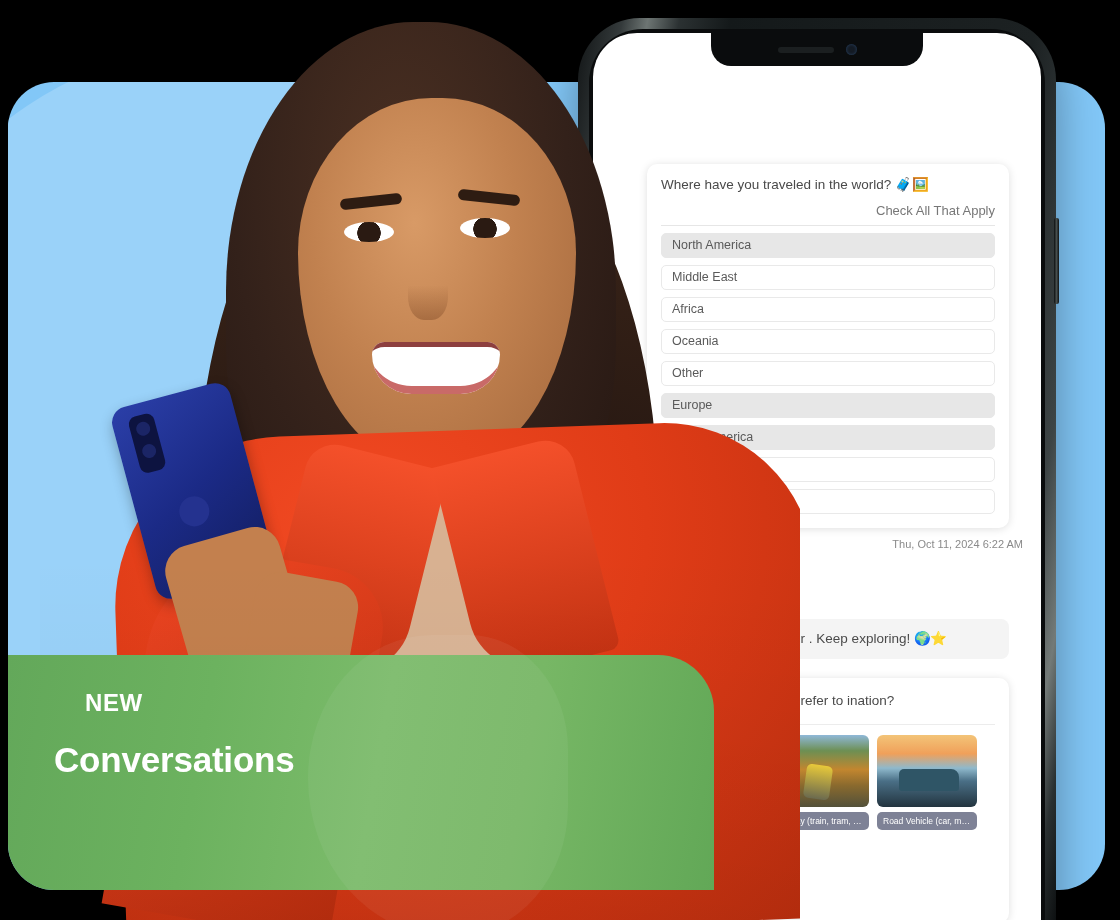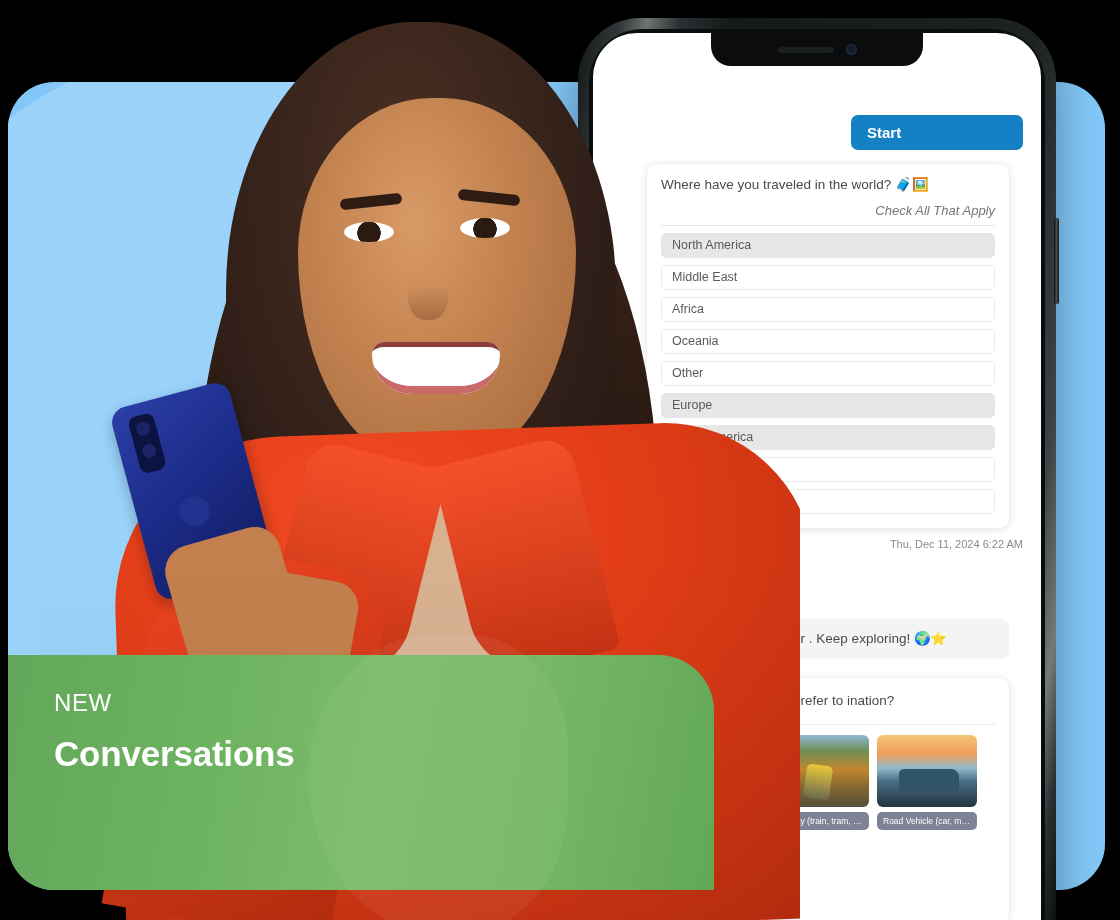--- a/index.html
+++ b/index.html
@@ -40,21 +40,21 @@
   
   .chat{position:absolute;left:0;top:0;width:100%;height:100%;padding:0;}
   .start-row{position:absolute;right:18px;top:82px;}
   .start-btn{background:#1481c4;color:#fff;border:none;border-radius:7px;
     padding:9px 0;width:172px;font-size:15px;font-weight:600;text-align:left;padding-left:16px;
     font-family:"Liberation Sans",sans-serif;cursor:pointer;}
 
   .q-card{position:absolute;left:54px;top:131px;width:334px;background:#fff;border-radius:10px;
     box-shadow:0 1px 8px rgba(0,0,0,.13);padding:12px 14px 14px 14px;}
   .q-title{font-size:13.5px;color:#4a4a4a;line-height:1.3;}
-  .q-sub{font-size:13px;font-style:italic;color:#777;text-align:right;margin-top:9px;
+  .q-sub{font-size:13px;color:#777;text-align:right;margin-top:9px;
     padding-bottom:7px;border-bottom:1px solid #e6e6e6;}
   .opt{margin-top:7px;height:23px;line-height:23px;padding:0 10px;font-size:12.5px;color:#5a5a5a;
     border:1px solid #e9e9e9;border-radius:5px;background:#fff;}
   .opt.sel{background:#e7e7e7;border-color:#e7e7e7;}
   .opt.blank{color:transparent;}
 
   .ts{position:absolute;right:18px;top:505px;font-size:11px;color:#8a8a8a;}
   .bubble-me{position:absolute;right:18px;top:524px;width:172px;background:#1481c4;color:#fff;
     border-radius:7px;padding:9px 12px;font-size:13px;line-height:1.35;font-weight:500;}
   .bubble-bot{position:absolute;left:54px;top:586px;width:334px;background:#f4f4f4;
@@ -141,22 +141,22 @@
     background:#24328f;}
   .shadow-overlay{position:absolute;inset:0;
     background:linear-gradient(180deg,rgba(0,0,0,0) 60%,rgba(0,0,0,.05) 100%);}
 
   
   .green{position:absolute;left:8px;top:655px;width:706px;height:235px;
     background:linear-gradient(100deg,#63a85a 0%,#6cb25f 28%,#7bbb6a 52%,#77b765 72%,#62a857 100%);
     border-radius:0 56px 0 46px;padding:34px 0 0 46px;box-sizing:border-box;}
   .green:before{content:"";position:absolute;left:300px;top:-20px;width:260px;height:300px;
     background:rgba(255,255,255,.055);border-radius:50% 40% 45% 55%;}
-  .g-new{color:#fff;font-size:24px;letter-spacing:.6px;font-weight:400;}
-  .g-title{color:#fff;font-size:35px;font-weight:700;margin-top:17px;letter-spacing:-.2px;}
+  .g-new{color:#fff;font-size:24px;letter-spacing:.6px;font-weight:700;margin-left:31px;}
+  .g-title{color:#fff;font-size:35px;font-weight:700;margin-top:23px;letter-spacing:-.2px;}
   .g-sub{color:#fff;font-size:21px;font-weight:700;margin-top:18px;line-height:1.4;letter-spacing:-.1px;}
 
   
   .card-shadow{position:absolute;left:60px;top:862px;width:1000px;height:40px;
     background:radial-gradient(ellipse at center,rgba(0,0,0,.30) 0%,rgba(0,0,0,0) 72%);
     filter:blur(6px);}
 </style>
 </head>
 <body>
 
@@ -178,41 +178,38 @@
     <div class="phone-inner"></div>
 
     <div class="phone-screen">
       <div class="notch">
         <div class="grille"></div>
         <div class="cam"></div>
       </div>
 
       <div class="chat">
 
-        <div class="start-row">
-          <button class="start-btn">Start</button>
-        </div>
 
         <div class="q-card">
           <div class="q-title">Where have you traveled in the world? 🧳🖼️</div>
           <div class="q-sub">Check All That Apply</div>
           <div id="options-list">
               <div class="opt sel">North America</div>
               <div class="opt">Middle East</div>
               <div class="opt">Africa</div>
               <div class="opt">Oceania</div>
               <div class="opt">Other</div>
               <div class="opt sel">Europe</div>
               <div class="opt sel">South America</div>
               <div class="opt blank"></div>
               <div class="opt blank"></div>
             </div>
         </div>
 
-        <div class="ts">Thu, Dec 11, 2024 6:22 AM</div>
+        <div class="ts">Thu, Oct 11, 2024 6:22 AM</div>
         <div class="bubble-bot">travel experiences! Your . Keep exploring! 🌍⭐</div>
 
         <div class="q-card2">
           <div class="q2-title">ravel do you normally prefer to ination?</div>
           <div class="img-row" id="img-row-1">
               <div class="img-card">
                 <div class="img-thumb th-cruise"></div>
                 <div class="img-label">cr...</div>
               </div>
               <div class="img-card">

